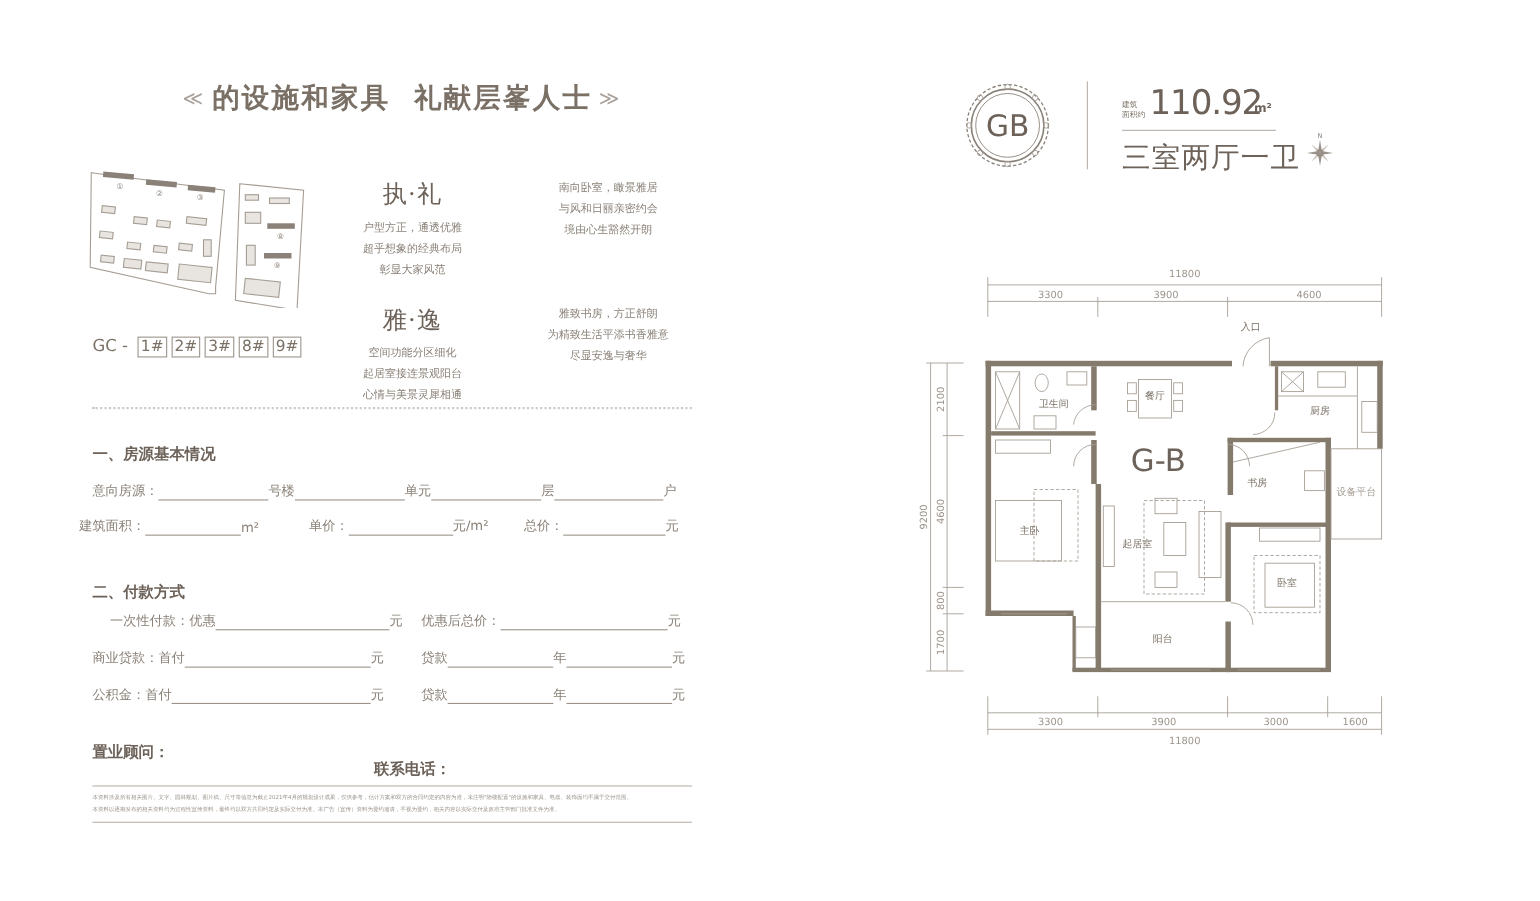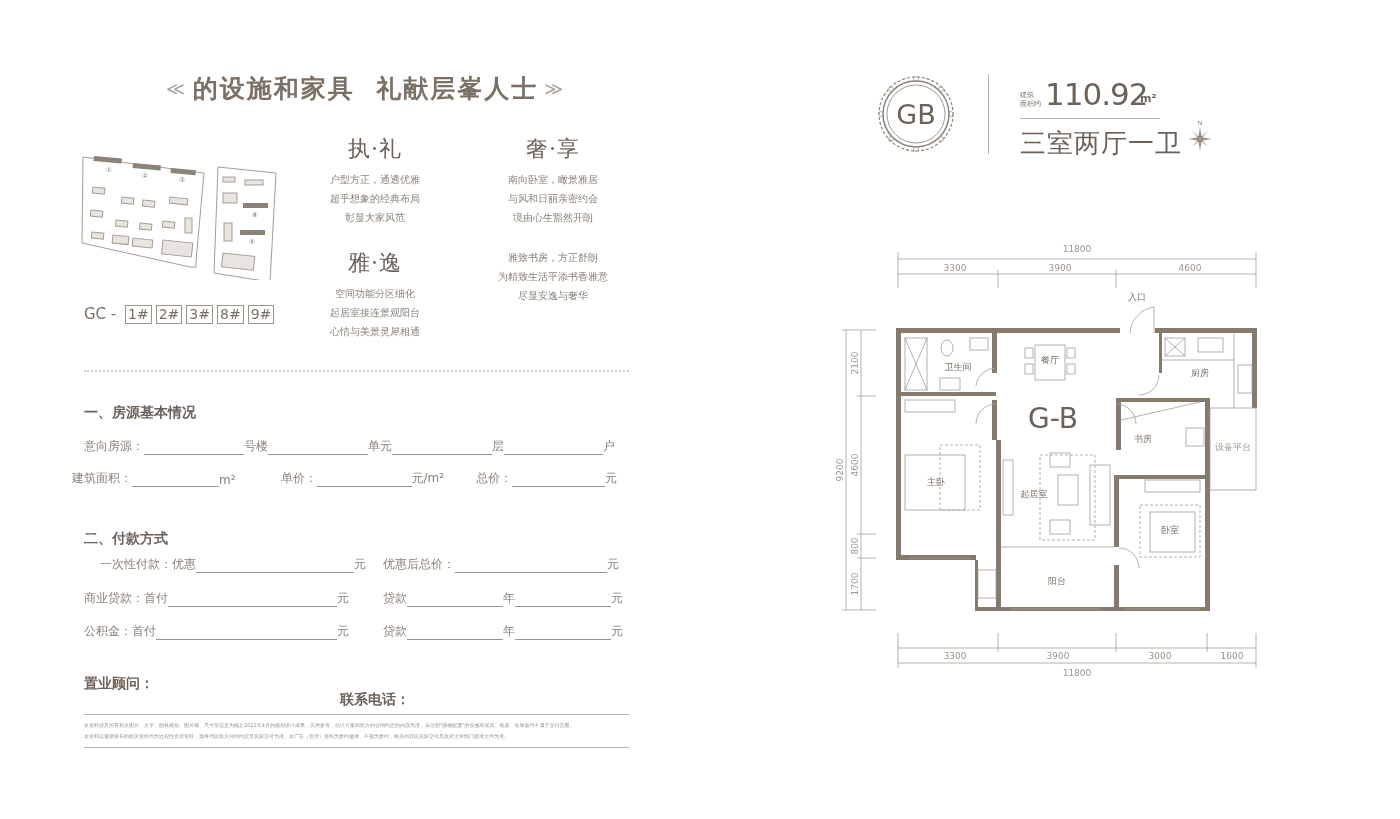--- a/index.html
+++ b/index.html
@@ -1,20 +1,20 @@
 <!DOCTYPE html>
 <html><head>
 <meta charset="utf-8">
 <style>
   html,body{margin:0;padding:0;background:#fff;}
   body{width:1400px;height:819px;position:relative;overflow:hidden;font-family:"DejaVu Sans","Liberation Sans",sans-serif;color:#7a7065;}
   .abs{position:absolute;}
   .slogan{left:160px;top:72px;width:400px;font-family:"DejaVu Serif","Liberation Serif",serif;font-size:25px;font-weight:bold;color:#7a7065;letter-spacing:2px;white-space:nowrap;}
   .slogan .orn{font-size:18px;color:#a9a099;font-weight:normal;margin:0 6px;vertical-align:2px;}
-  .feat{text-align:center;width:170px;}
+  .feat{text-align:center;width:170px;margin-top:28px;}
   .feat .t{font-family:"DejaVu Serif","Liberation Serif",serif;font-size:22px;color:#6c6259;letter-spacing:1px;margin-bottom:6px;}
   .feat .l{font-size:10px;line-height:19px;color:#8a8178;}
   .gc{left:84px;top:305px;font-size:15px;color:#7a7065;white-space:nowrap;}
   .gc .box{display:inline-block;border:1px solid #9c948b;padding:0 2px;margin-left:4px;font-size:14px;line-height:17px;}
   .dash{left:84px;top:370px;width:545px;border-top:2px dotted #d0cbc5;}
   .sec{font-size:14px;font-weight:bold;color:#6c6259;}
   .row{font-size:12px;color:#8a8178;white-space:nowrap;display:flex;align-items:flex-end;}
   .uline{display:inline-block;border-bottom:1px solid #9c948b;height:12px;}
   .sign{font-size:14px;font-weight:bold;color:#6c6259;}
   .disc{left:84px;top:714px;width:545px;border-top:1px solid #b8b1aa;border-bottom:1px solid #b8b1aa;padding:5px 0;font-size:5px;line-height:11px;color:#9b938b;}
@@ -82,21 +82,20 @@
   <span class="box">1#</span><span class="box">2#</span><span class="box">3#</span><span class="box">8#</span><span class="box">9#</span>
 </div>
 
 <div class="abs feat" style="left:290px;top:134px">
   <div class="t">执·礼</div>
   <div class="l">户型方正，通透优雅</div>
   <div class="l">超乎想象的经典布局</div>
   <div class="l">彰显大家风范</div>
 </div>
 <div class="abs feat" style="left:468px;top:134px">
-  <div class="t">奢·享</div>
   <div class="l">南向卧室，瞰景雅居</div>
   <div class="l">与风和日丽亲密约会</div>
   <div class="l">境由心生豁然开朗</div>
 </div>
 <div class="abs feat" style="left:290px;top:248px">
   <div class="t">雅·逸</div>
   <div class="l">空间功能分区细化</div>
   <div class="l">起居室接连景观阳台</div>
   <div class="l">心情与美景灵犀相通</div>
 </div>

